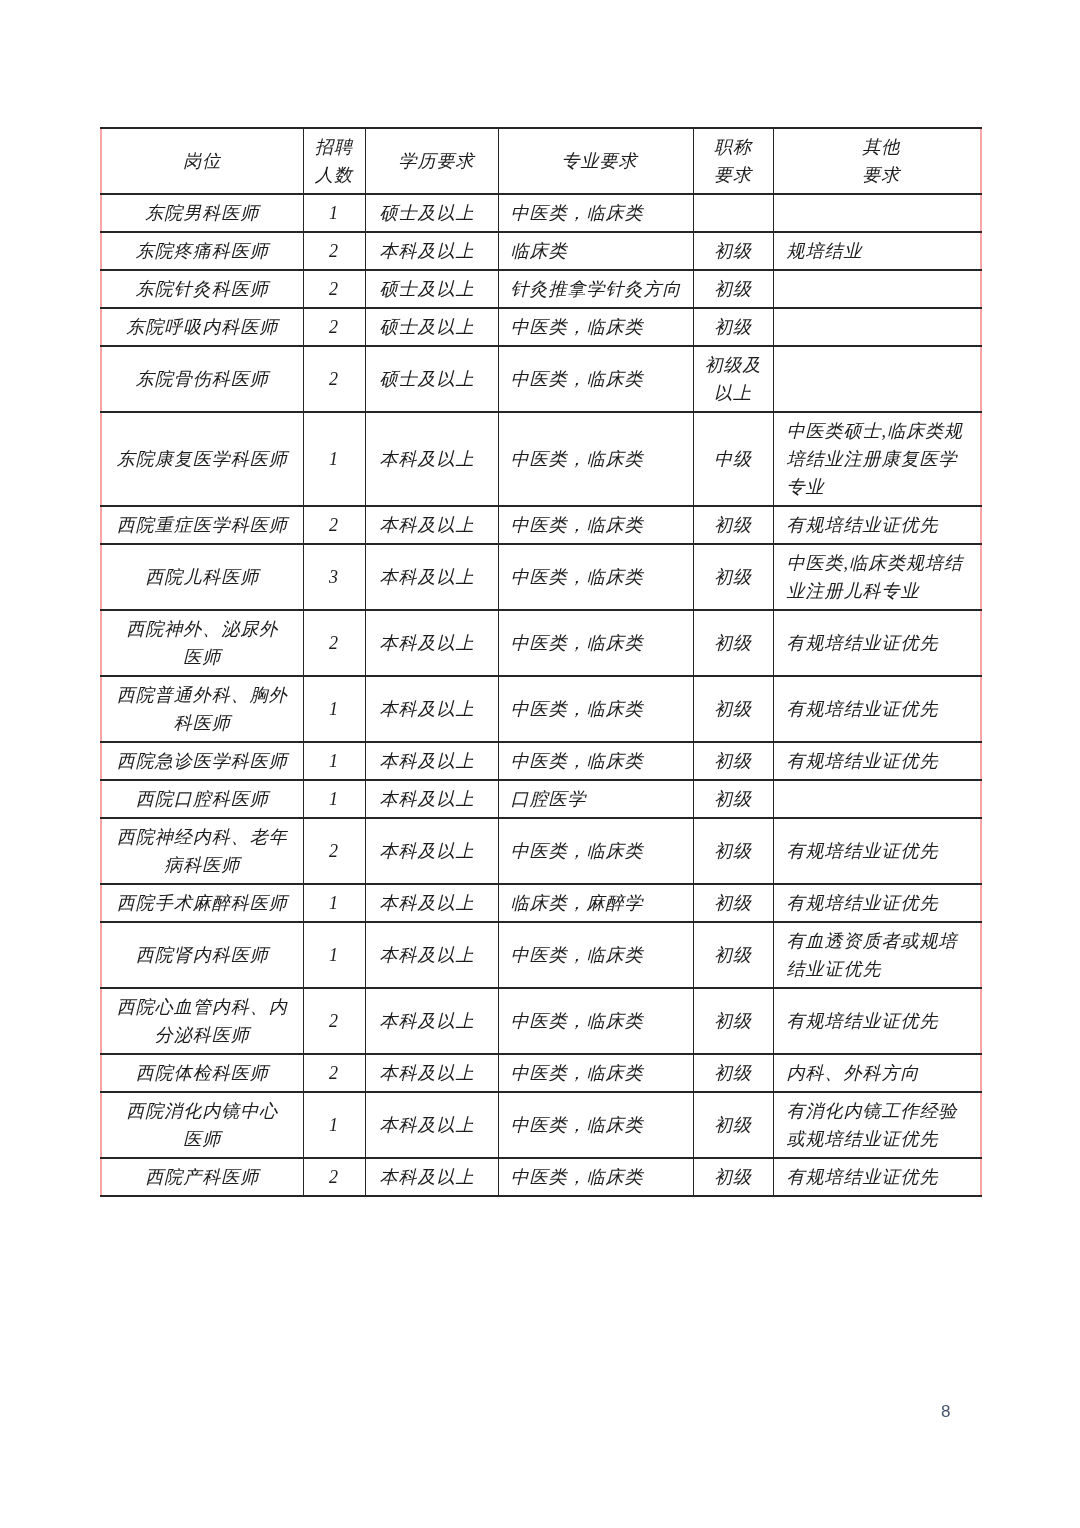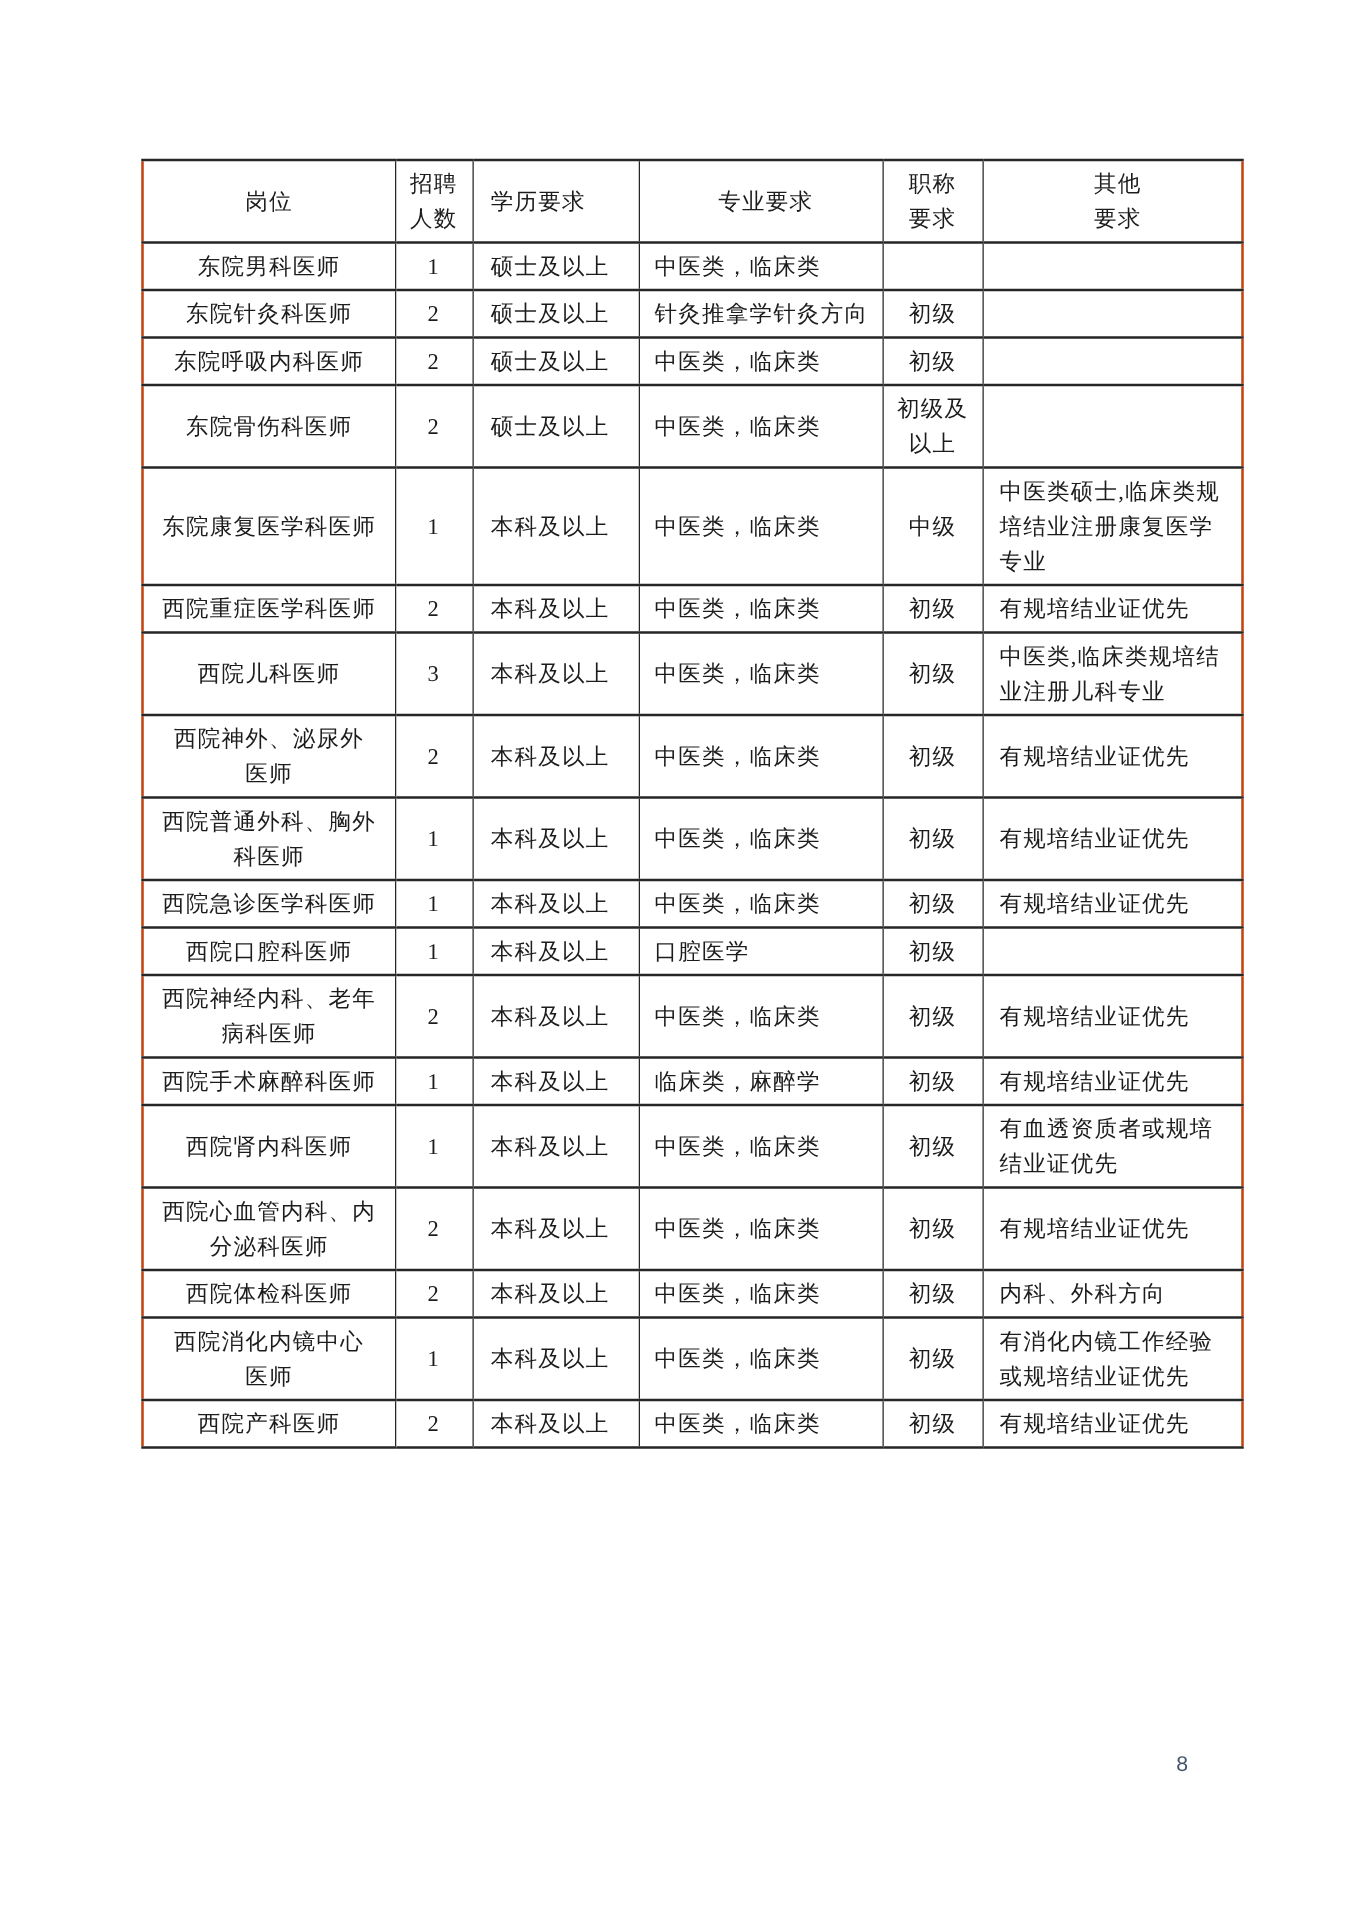--- a/index.html
+++ b/index.html
@@ -14,26 +14,27 @@
     color: #1c1c1c;
     position: relative;
   }
   .doc-page {
     position: absolute;
     inset: 0;
     background: #ffffff;
   }
   table.recruitment {
     position: absolute;
-    left: 113px;
+    left: 100px;
     top: 127px;
     width: 880px;
     border-collapse: collapse;
     table-layout: fixed;
-    border: 2px solid #c2410c;
+    border: 2px solid #fca5a5;
+    font-style: italic;
   }
   table.recruitment th,
   table.recruitment td {
     border: solid #262626;
     border-width: 2px 1px;
     font-size: 18px;
     font-weight: normal;
     line-height: 28px;
     letter-spacing: 1px;
     vertical-align: middle;
@@ -72,38 +73,46 @@
       <col style="width:133px">
       <col style="width:195px">
       <col style="width:80px">
       <col style="width:208px">
     </colgroup>
     <thead>
       <tr>
         <th class="c0">岗位</th>
         <th class="c1">招聘
 人数</th>
-        <th class="c2" style="">学历要求</th>
+        <th class="c2" style="text-align:center">学历要求</th>
         <th class="c3" style="text-align:center">专业要求</th>
         <th class="c4">职称
 要求</th>
         <th class="c5" style="text-align:center">其他
 要求</th>
       </tr>
     </thead>
     <tbody>
         <tr>
       <td class="c0">东院男科医师</td>
       <td class="c1">1</td>
       <td class="c2">硕士及以上</td>
       <td class="c3">中医类，临床类</td>
       <td class="c4"></td>
       <td class="c5"></td>
     </tr>
         <tr>
+      <td class="c0">东院疼痛科医师</td>
+      <td class="c1">2</td>
+      <td class="c2">本科及以上</td>
+      <td class="c3">临床类</td>
+      <td class="c4">初级</td>
+      <td class="c5">规培结业</td>
+    </tr>
+        <tr>
       <td class="c0">东院针灸科医师</td>
       <td class="c1">2</td>
       <td class="c2">硕士及以上</td>
       <td class="c3">针灸推拿学针灸方向</td>
       <td class="c4">初级</td>
       <td class="c5"></td>
     </tr>
         <tr>
       <td class="c0">东院呼吸内科医师</td>
       <td class="c1">2</td>

